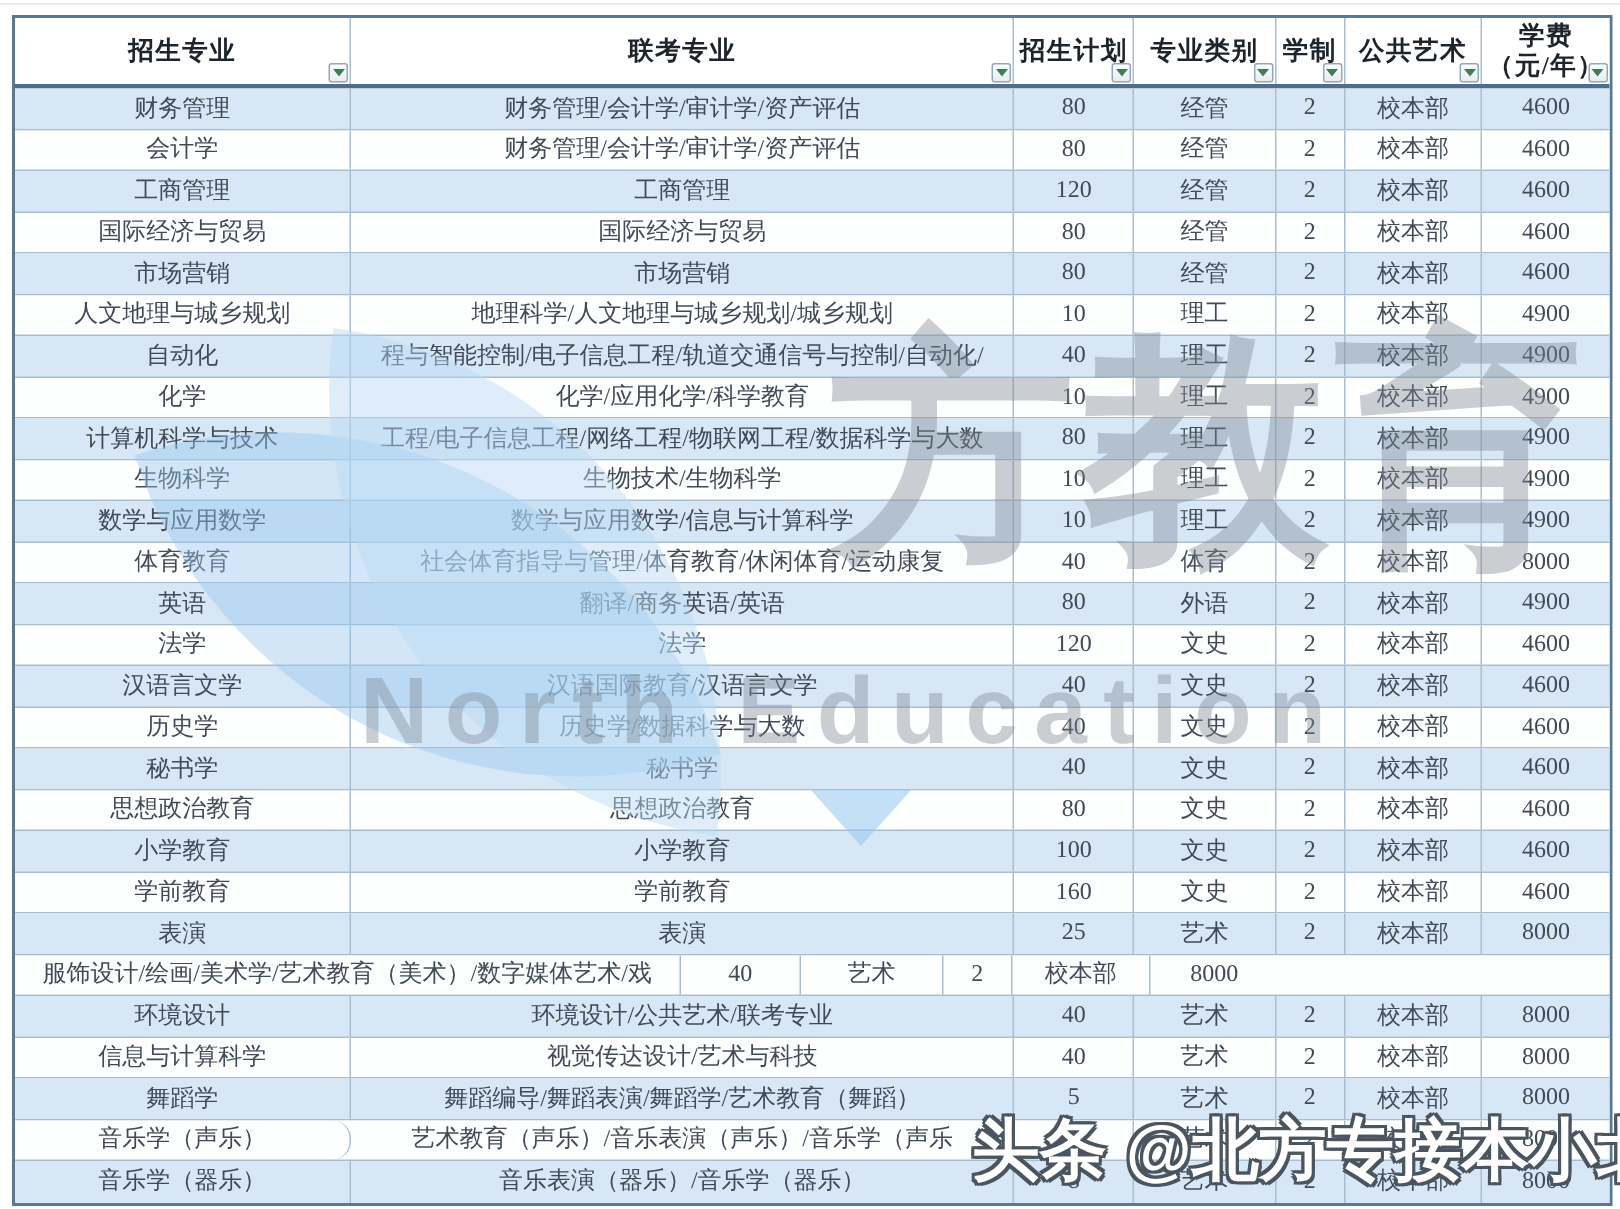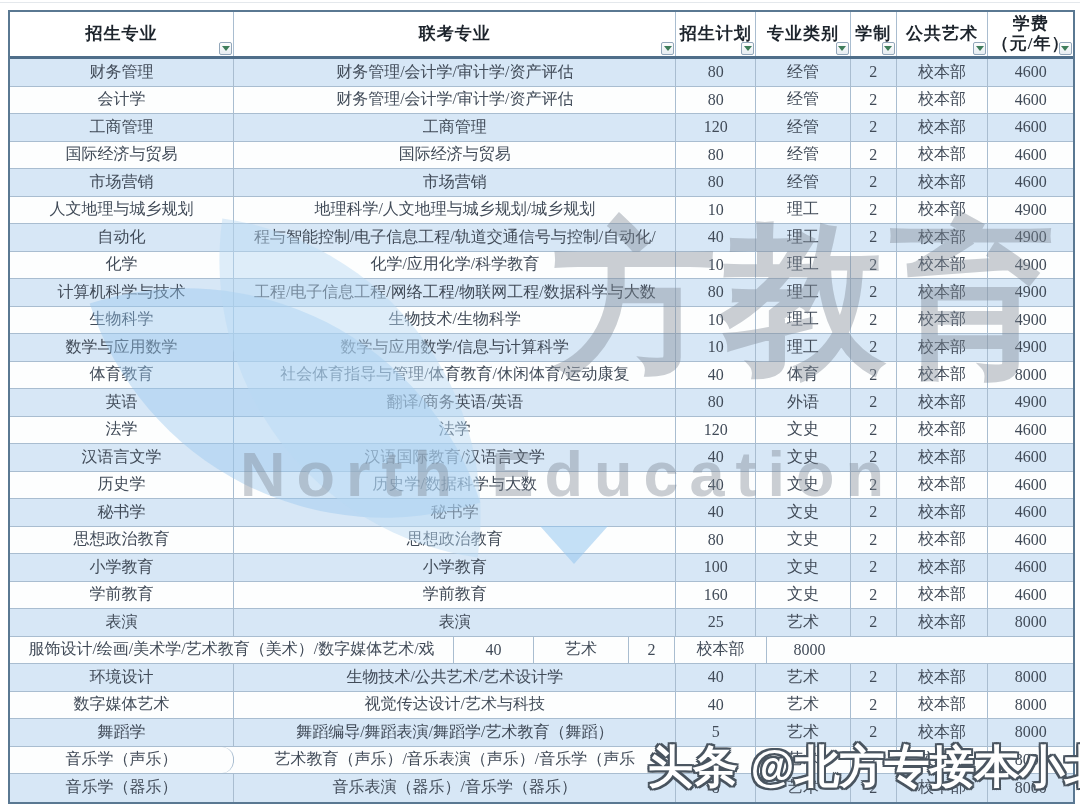--- a/index.html
+++ b/index.html
@@ -325,29 +325,29 @@
         <div class="trow">
           <div class="tcell" style="width: 444px;">服饰设计/绘画/美术学/艺术教育（美术）/数字媒体艺术/戏</div>
           <div class="tcell" style="width: 80px;">40</div>
           <div class="tcell" style="width: 95px;">艺术</div>
           <div class="tcell" style="width: 46px;">2</div>
           <div class="tcell" style="width: 92px;">校本部</div>
           <div class="tcell" style="width: 85px;">8000</div>
         </div>
         <div class="trow alt">
           <div class="tcell" style="width: 225px;">环境设计</div>
-          <div class="tcell" style="width: 444px;">生物技术/公共艺术/艺术设计学</div>
-          <div class="tcell" style="width: 80px;">40</div>
-          <div class="tcell" style="width: 95px;">艺术</div>
-          <div class="tcell" style="width: 46px;">2</div>
-          <div class="tcell" style="width: 92px;">校本部</div>
-          <div class="tcell" style="width: 85px;">8000</div>
-        </div>
-        <div class="trow">
-          <div class="tcell" style="width: 225px;">数字媒体艺术</div>
+          <div class="tcell" style="width: 444px;">环境设计/公共艺术/联考专业</div>
+          <div class="tcell" style="width: 80px;">40</div>
+          <div class="tcell" style="width: 95px;">艺术</div>
+          <div class="tcell" style="width: 46px;">2</div>
+          <div class="tcell" style="width: 92px;">校本部</div>
+          <div class="tcell" style="width: 85px;">8000</div>
+        </div>
+        <div class="trow">
+          <div class="tcell" style="width: 225px;">信息与计算科学</div>
           <div class="tcell" style="width: 444px;">视觉传达设计/艺术与科技</div>
           <div class="tcell" style="width: 80px;">40</div>
           <div class="tcell" style="width: 95px;">艺术</div>
           <div class="tcell" style="width: 46px;">2</div>
           <div class="tcell" style="width: 92px;">校本部</div>
           <div class="tcell" style="width: 85px;">8000</div>
         </div>
         <div class="trow alt">
           <div class="tcell" style="width: 225px;">舞蹈学</div>
           <div class="tcell" style="width: 444px;">舞蹈编导/舞蹈表演/舞蹈学/艺术教育（舞蹈）</div>

